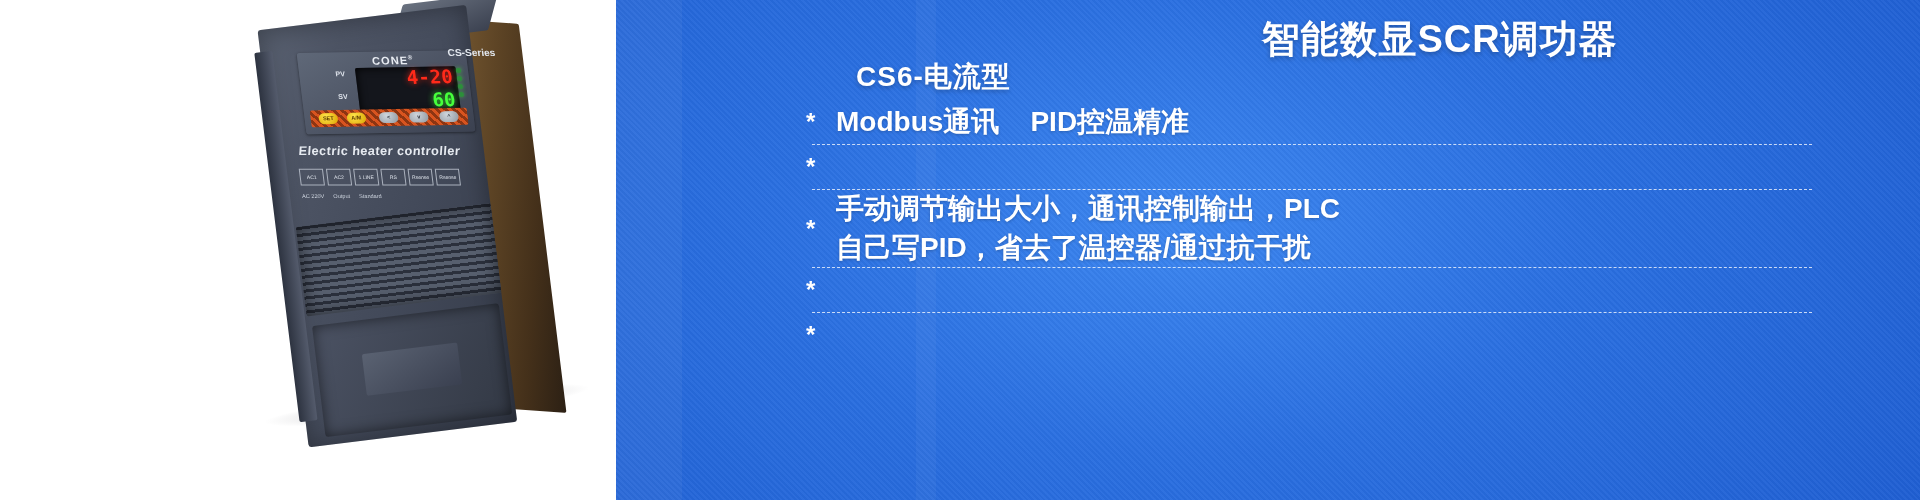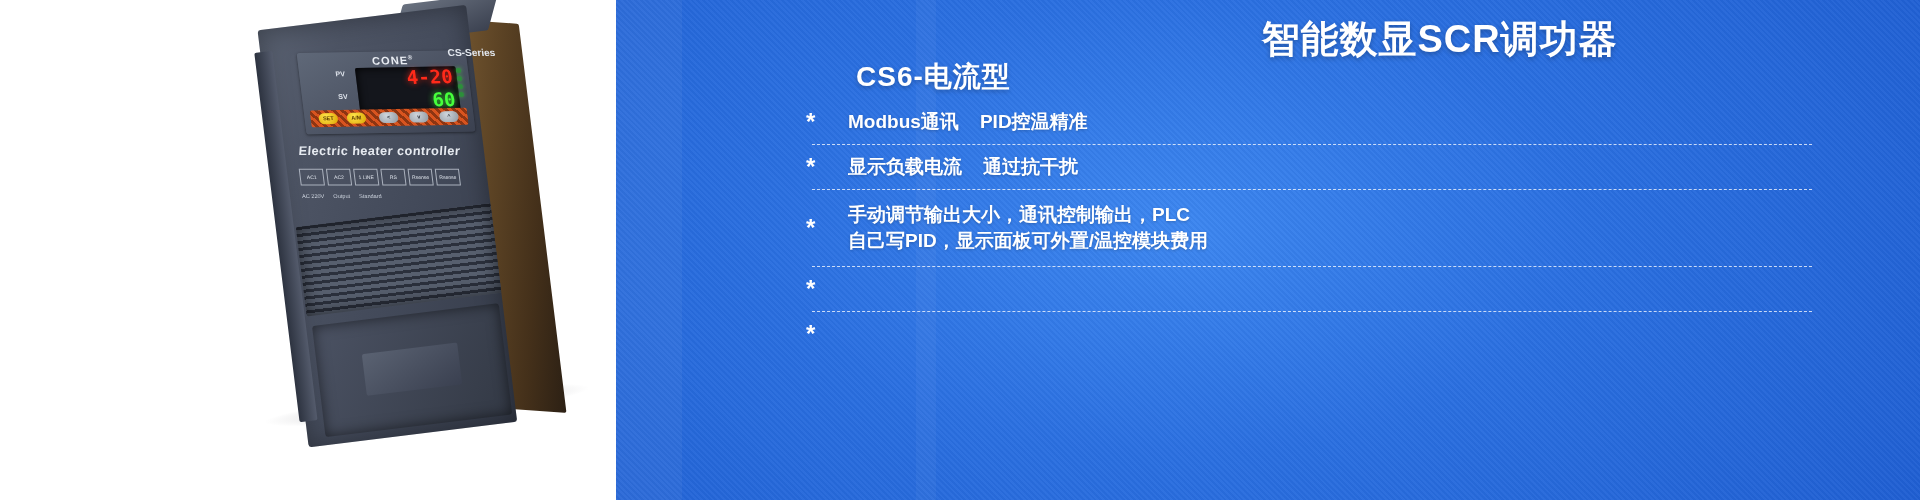--- a/index.html
+++ b/index.html
@@ -324,27 +324,26 @@
     position: absolute;
     left: 4px;
     top: 50%;
     transform: translateY(-50%);
     font-size: 24px;
     font-weight: bold;
     color: #ffffff;
     line-height: 1;
   }
   .feature .ftext {
-    font-size: 19px;
+    font-size: 28px;
     font-weight: bold;
     color: #ffffff;
     white-space: pre;
     text-shadow: 0 1px 3px rgba(0,0,0,.22);
     line-height: 1.38;
-    margin-left: 12px;
   }
   .feature.tall { min-height: 76px; }
   .divider {
     height: 0;
     border-top: 1px dashed rgba(255,255,255,.75);
     margin: 0 0 0 10px;
     width: 1000px;
   }
 </style>
 </head>
@@ -428,27 +427,26 @@
     <div class="features">
 
       <div class="feature">
         <span class="star">*</span>
         <span class="ftext">Modbus通讯    PID控温精准</span>
       </div>
       <div class="divider"></div>
 
       <div class="feature">
         <span class="star">*</span>
-        <span class="ftext">显示负载电流    通过抗干扰</span>
       </div>
       <div class="divider"></div>
 
       <div class="feature tall">
         <span class="star">*</span>
-        <span class="ftext"><span>手动调节输出大小，通讯控制输出，PLC</span><br><span>自己写PID，显示面板可外置/温控模块费用</span></span>
+        <span class="ftext"><span>手动调节输出大小，通讯控制输出，PLC</span><br><span>自己写PID，省去了温控器/通过抗干扰</span></span>
       </div>
       <div class="divider"></div>
 
       <div class="feature">
         <span class="star">*</span>
       </div>
       <div class="divider"></div>
 
       <div class="feature">
         <span class="star">*</span>

